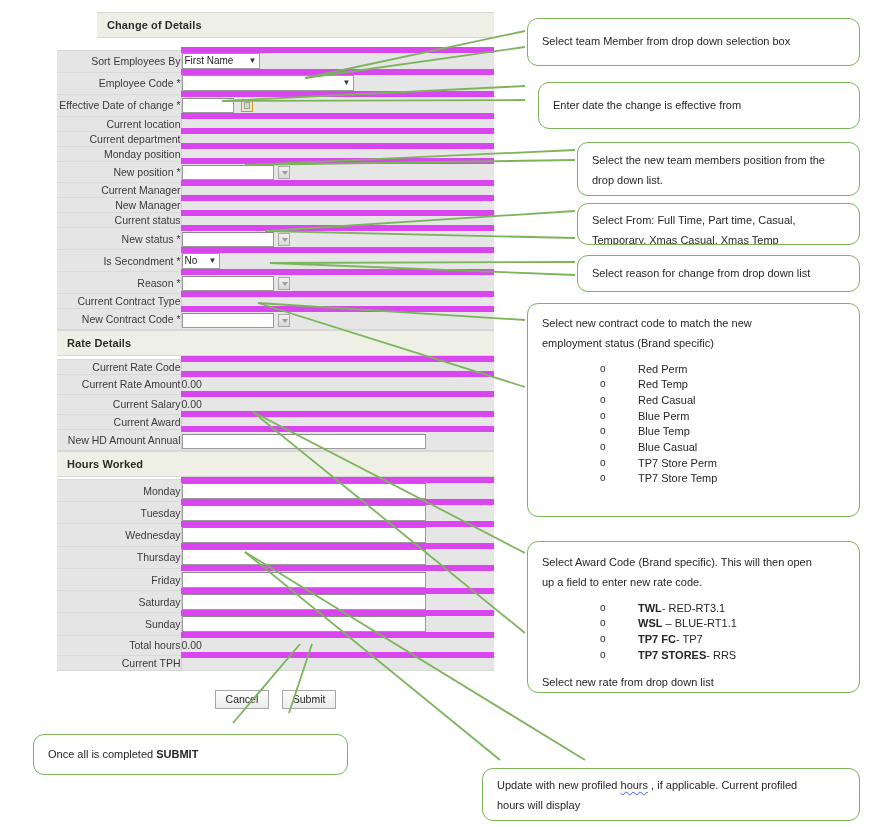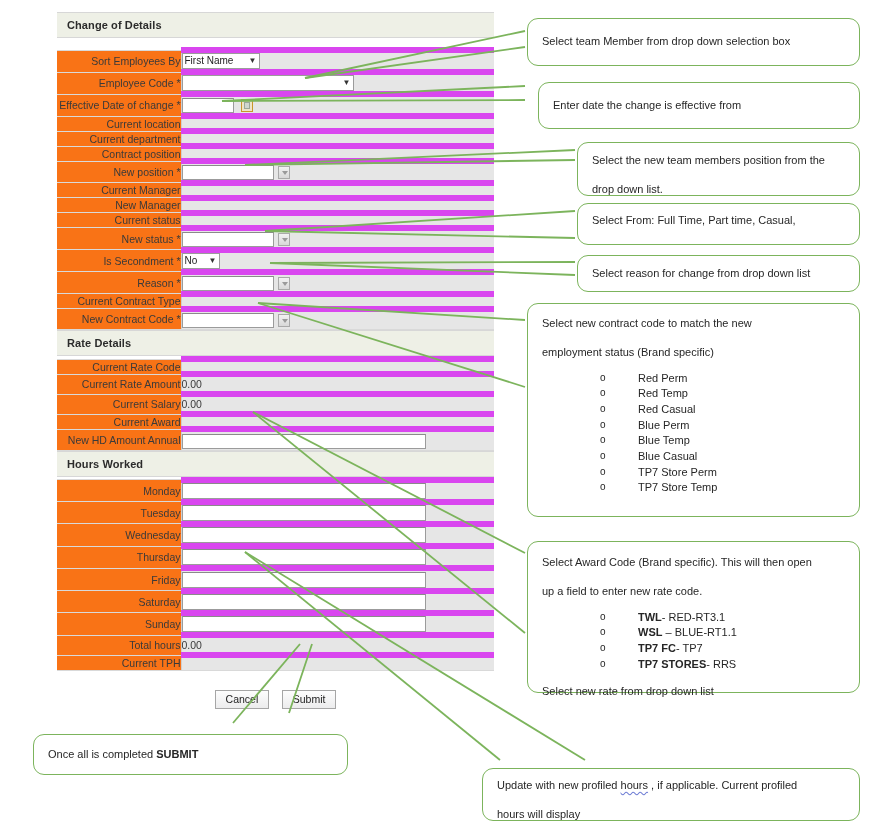--- a/index.html
+++ b/index.html
@@ -26,34 +26,34 @@
   .section-head {
     background: #eef0e6;
     border-top: 1px solid #d7d7d7;
     border-bottom: 1px solid #d7d7d7;
     font-size: 11px;
     font-weight: bold;
     color: #2b2b2b;
     padding: 6px 10px 6px 10px;
     letter-spacing: .1px;
   }
-  .section-head.first { margin-bottom: 9px; }
+  .section-head.first { margin-bottom: 9px; margin-left: 40px; }
   table.frm { border-collapse: collapse; width: 100%; table-layout: fixed; }
   table.frm td { padding: 0; vertical-align: middle; }
   tr.row { height: 15px; }
   td.lbl {
     width: 124px;
     text-align: right;
     font-size: 10.5px;
     color: #3a3a3a;
     padding-right: 6px;
     border-top: 1px solid #d9d9d9;
     border-bottom: 1px solid #d9d9d9;
     border-right: 1px solid #cfcfcf;
-    background: #f97316;
+    background: #e5e5e5;
     white-space: nowrap;
     line-height: 14px;
   }
   td.val {
     background: #e6e6e6;
     border-top: 6px solid #d946ef;
     border-bottom: 1px solid #d9d9d9;
     padding-left: 3px;
     font-size: 10.5px;
     color: #3a3a3a;
@@ -152,21 +152,21 @@
     border:1.6px solid #7cb45c;
     border-radius:11px;
     background:#ffffff;
     font-size:11px;
     line-height:1.45;
     color:#262626;
     padding:10px 14px;
     z-index:8;
   }
   .callout p { margin:0; }
-  .callout p + p { margin-top:13px; }
+  .callout p + p { margin-top:4px; }
   .callout ul {
     list-style:none;
     margin:10px 0 0 0;
     padding:0 0 0 58px;
   }
   .callout ul li {
     position:relative;
     padding-left:38px;
     line-height:1.42;
   }
@@ -253,21 +253,21 @@
 
       <tr class="row">
         <td class="lbl">Current location</td>
         <td class="val"></td>
       </tr>
       <tr class="row">
         <td class="lbl">Current department</td>
         <td class="val"></td>
       </tr>
       <tr class="row">
-        <td class="lbl">Contract position</td>
+        <td class="lbl">Monday position</td>
         <td class="val"></td>
       </tr>
 
       <tr class="row rowtall">
         <td class="lbl">New position *</td>
         <td class="val">
           <span class="txt w-lk"></span>
           <span class="lookup-btn"></span>
         </td>
       </tr>

